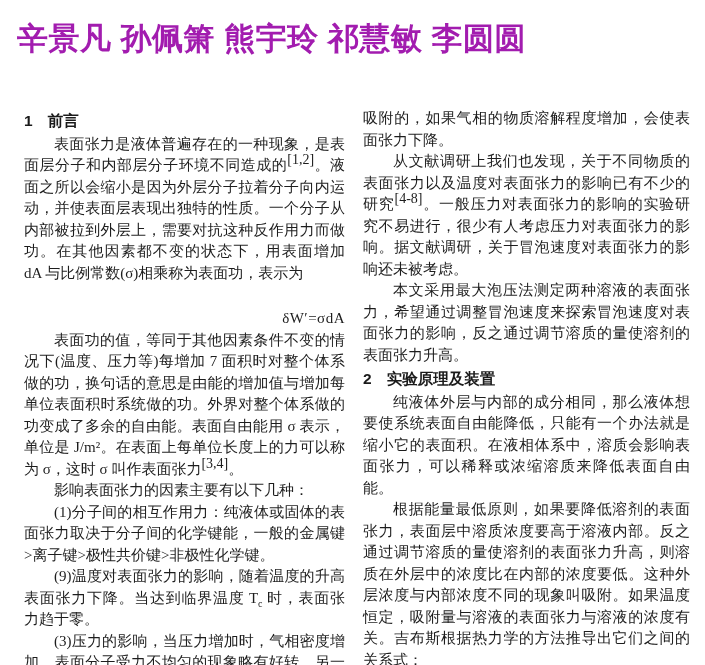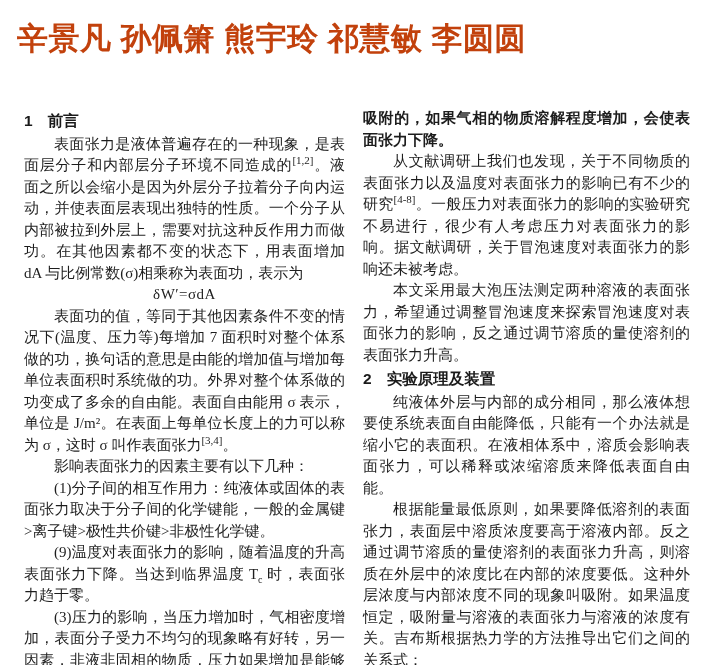--- a/index.html
+++ b/index.html
@@ -17,67 +17,68 @@
     height: 665px;
     padding: 20px 15px 0 17px;
   }
   .authors {
     margin: 0;
     font-family: "Liberation Sans", "DejaVu Sans", sans-serif;
     font-weight: 700;
     font-size: 31px;
     line-height: 38px;
     letter-spacing: 0.5px;
-    color: #c2410c;
+    color: #a21caf;
     white-space: nowrap;
   }
   .content {
     display: flex;
     margin-top: 50px;
     padding-left: 7px;
   }
   .column {
     font-size: 15px;
     line-height: 21.5px;
     text-align: justify;
     color: #1d1d1d;
   }
   .column.left  { width: 322px; margin-right: 18px; }
   .column.right { width: 328px; }
   p.para {
     margin: 0;
     text-indent: 2em;
   }
-  p.para.continuation { text-indent: 0; font-weight: bold; }
+  p.para.continuation { text-indent: 0; }
   .sec-heading {
     display: flex;
     align-items: baseline;
     font-family: "Liberation Sans", "DejaVu Sans", sans-serif;
     font-weight: 700;
     font-size: 15.5px;
     line-height: 21.5px;
     margin: 2px 0;
     color: #1a1a1a;
   }
   .sec-heading .sec-num { margin-right: 15px; }
   sup.ref {
-    font-size: 11px;
+    font-size: 14px;
     line-height: 0;
     vertical-align: super;
   }
   sub.small {
     font-size: 10px;
     line-height: 0;
     vertical-align: sub;
   }
   .formula-line {
-    text-align: center;
+    text-align: right;
     text-indent: 0;
     line-height: 21.5px;
     letter-spacing: 0.5px;
+    margin-top: 24px;
   }
 </style>
 </head>
 <body>
 
 <div class="page">
 
   <h1 class="authors">辛景凡 孙佩箫 熊宇玲 祁慧敏 李圆圆</h1>
 
   <div class="content">

